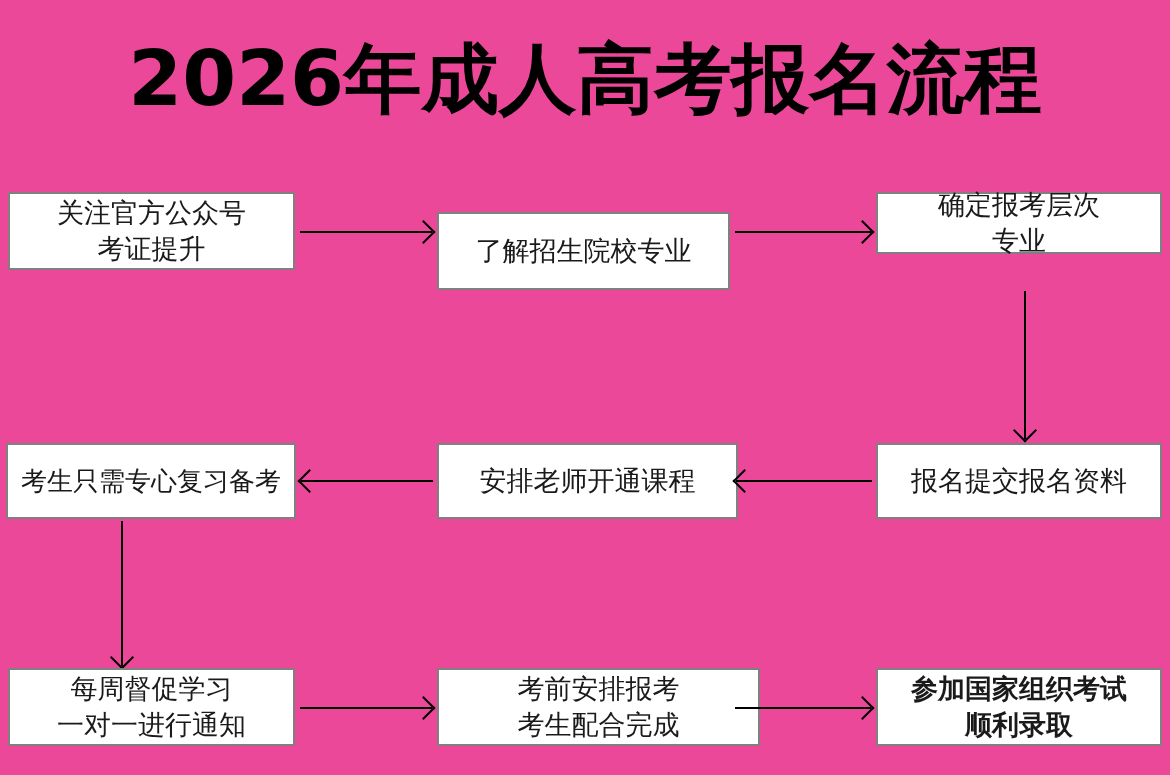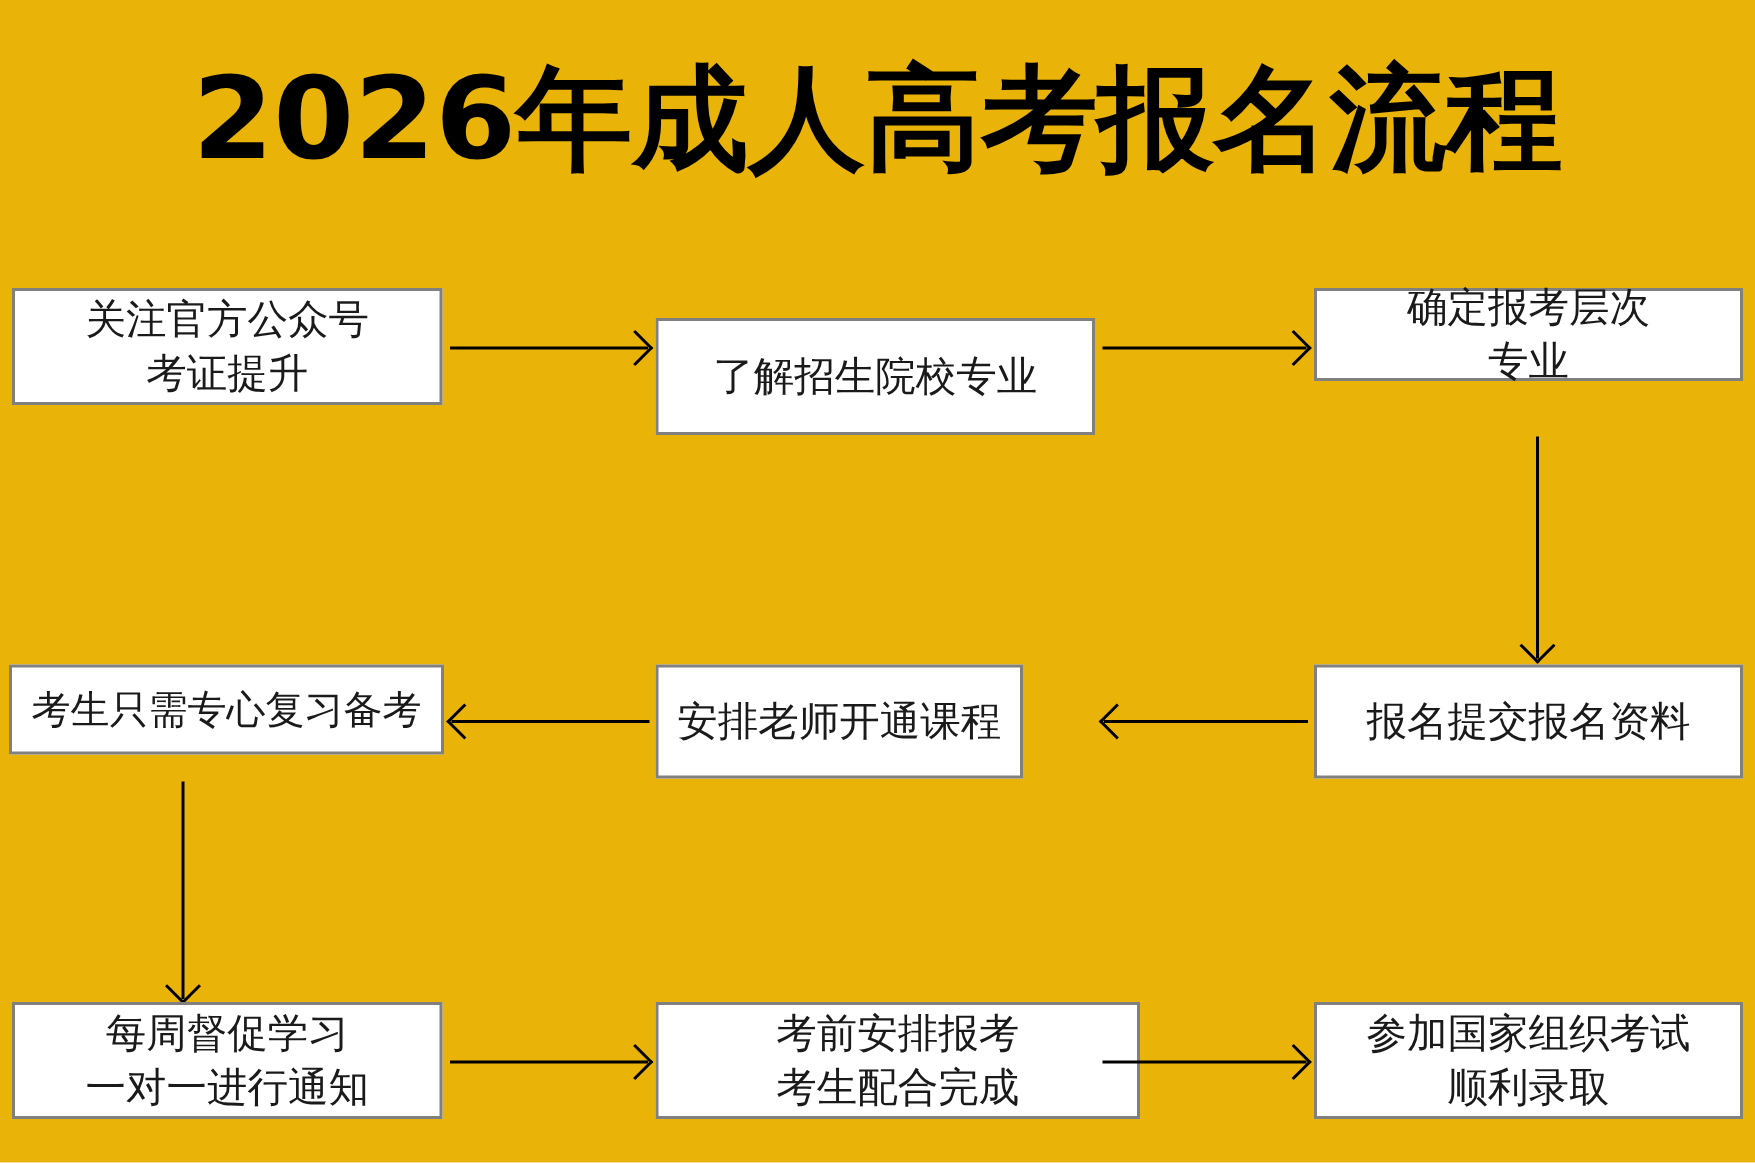--- a/index.html
+++ b/index.html
@@ -4,21 +4,21 @@
 <style>
   html, body {
     margin: 0;
     padding: 0;
     background: #ffffff;
   }
   #page {
     position: relative;
     width: 1170px;
     height: 775px;
-    background: #eab308;
+    background: #ec4899;
     overflow: hidden;
     font-family: "Liberation Sans", "DejaVu Sans", sans-serif;
   }
   #title {
     position: absolute;
     left: 0;
     top: 36px;
     width: 1170px;
     text-align: center;
     font-family: "DejaVu Sans", "Liberation Sans", sans-serif;
@@ -132,30 +132,30 @@
   <div class="node" style="left:876px; top:192px; width:286px; height:62px;">
     <span class="line">确定报考层次</span>
     <span class="line">专业</span>
   </div>
 
   <div class="arrow-v" style="left:1017px; top:291px; width:16px; height:148px;">
     <span class="shaft"></span>
     <span class="head down"></span>
   </div>
 
-  <div class="node tight" style="left:6px; top:443px; width:290px; height:60px;">
+  <div class="node tight" style="left:6px; top:443px; width:290px; height:76px;">
     <span class="line">考生只需专心复习备考</span>
   </div>
 
   <div class="arrow-h" style="left:301px; top:473px; width:132px; height:16px;">
     <span class="shaft"></span>
     <span class="head left"></span>
   </div>
 
-  <div class="node" style="left:437px; top:443px; width:245px; height:76px;">
+  <div class="node" style="left:437px; top:443px; width:301px; height:76px;">
     <span class="line">安排老师开通课程</span>
   </div>
 
   <div class="arrow-h" style="left:736px; top:473px; width:136px; height:16px;">
     <span class="shaft"></span>
     <span class="head left"></span>
   </div>
 
   <div class="node" style="left:876px; top:443px; width:286px; height:76px;">
     <span class="line">报名提交报名资料</span>
@@ -179,18 +179,18 @@
   <div class="node" style="left:437px; top:668px; width:323px; height:78px;">
     <span class="line">考前安排报考</span>
     <span class="line">考生配合完成</span>
   </div>
 
   <div class="arrow-h" style="left:735px; top:700px; width:136px; height:16px;">
     <span class="shaft"></span>
     <span class="head right"></span>
   </div>
 
-  <div class="node" style="left:876px; top:668px; width:286px; height:78px;">
+  <div class="node" style="left:876px; top:668px; width:286px; height:78px;font-weight:bold;">
     <span class="line">参加国家组织考试</span>
     <span class="line">顺利录取</span>
   </div>
 
 </div>
 
 </body></html>

